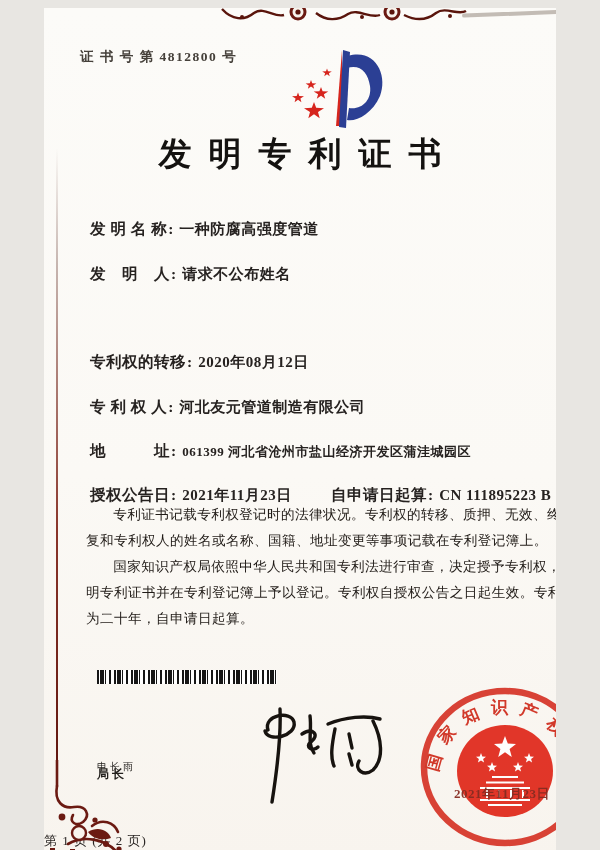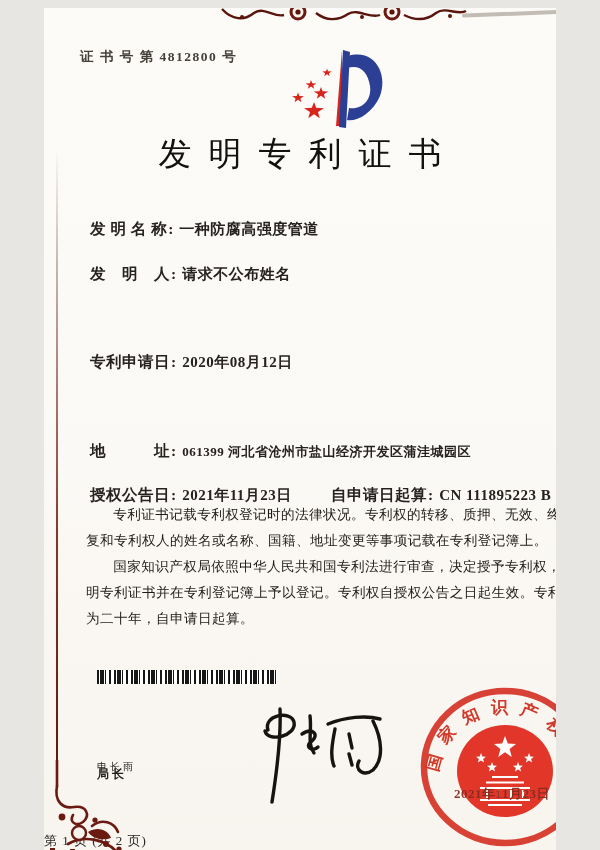--- a/index.html
+++ b/index.html
@@ -13,21 +13,21 @@
   .streak{left:418px;top:2px;width:190px;height:4px;background:#a49a90;opacity:.65;transform:rotate(-2.2deg);border-radius:2px;}
   
   .border-left{left:12px;top:140px;width:2px;height:640px;
     background:linear-gradient(to bottom,rgba(130,110,104,0) 0%,rgba(135,100,92,.45) 18%,#8a352a 60%,#5e150e 100%);}
   .border-right{left:587px;top:555px;width:1.5px;height:225px;
     background:linear-gradient(to bottom,rgba(150,110,105,0) 0%,rgba(140,80,72,.6) 70%,#7a241a 100%);}
   .bottom-strip{left:0;bottom:0;width:600px;height:7px;opacity:.9;
     background:repeating-linear-gradient(90deg,#8f2b20 0 26px,#f4efe8 26px 58px,#c4574d 58px 80px,#f4efe8 80px 118px,#7a1f16 118px 140px,#f4efe8 140px 174px,#d79a92 174px 196px,#f4efe8 196px 236px);}
   
   .cert-no{left:36px;top:40px;font-size:13.5px;letter-spacing:1.5px;color:#45403a;font-weight:600;white-space:nowrap;}
-  .title{left:0;right:0;top:124px;text-align:center;font-size:33px;font-weight:400;letter-spacing:17px;padding-left:17px;color:#141210;}
+  .title{left:0;right:0;top:124px;text-align:center;font-size:33px;font-weight:700;letter-spacing:17px;padding-left:17px;color:#141210;}
   
   .frow{left:46px;white-space:nowrap;font-size:15.5px;font-weight:600;color:#262220;}
   .flabel{letter-spacing:.5px;}
   .fcolon{margin:0 6px 0 1px;}
   .fvalue{font-size:15px;letter-spacing:.5px;}
   .fsecond{position:absolute;left:241px;top:0;white-space:nowrap;}
   
   .body-text{left:42px;top:494px;width:524px;font-size:13.6px;line-height:26px;color:#201b17;letter-spacing:.4px;}
   .body-text p{margin:0;text-indent:2em;}
   
@@ -311,21 +311,24 @@
 
   <div class="abs title">发明专利证书</div>
 
   <div class="abs frow" style="top:256px;">
     <span class="flabel">发　明　人</span><span class="fcolon">:</span><span class="fvalue">请求不公布姓名</span>
   </div>
   <div class="abs frow" style="top:211px;">
     <span class="flabel">发 明 名 称</span><span class="fcolon">:</span><span class="fvalue">一种防腐高强度管道</span>
   </div>
   <div class="abs frow" style="top:344px;">
-    <span class="flabel">专利申请日</span><span class="fcolon">:</span><span class="fvalue">2020年08月12日</span>
+    <span class="flabel">专利权的转移</span><span class="fcolon">:</span><span class="fvalue">2020年08月12日</span>
+  </div>
+  <div class="abs frow" style="top:389px;">
+    <span class="flabel">专 利 权 人</span><span class="fcolon">:</span><span class="fvalue">河北友元管道制造有限公司</span>
   </div>
   <div class="abs frow" style="top:433px;">
     <span class="flabel">地　　　址</span><span class="fcolon">:</span><span class="fvalue" style="font-size:13px;">061399 河北省沧州市盐山经济开发区蒲洼城园区</span>
   </div>
   <div class="abs frow" style="top:477px;width:520px;">
     <span class="flabel">授权公告日</span><span class="fcolon">:</span><span class="fvalue">2021年11月23日</span>
     <span class="fsecond">
       <span class="flabel">自申请日起算</span><span class="fcolon">:</span><span class="fvalue">CN 111895223 B</span>
     </span>
   </div>

